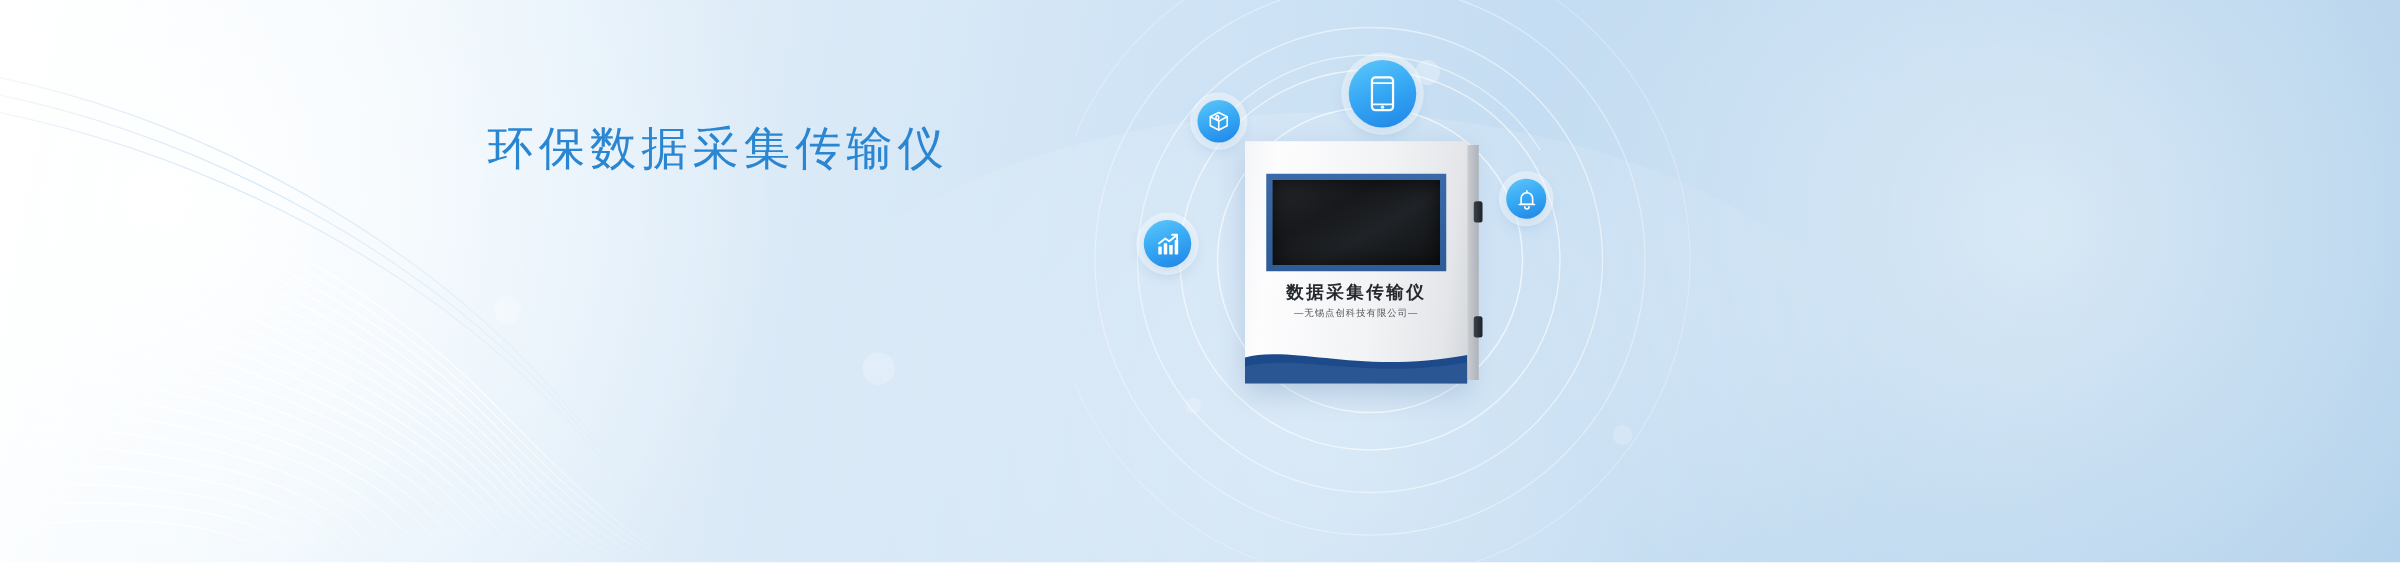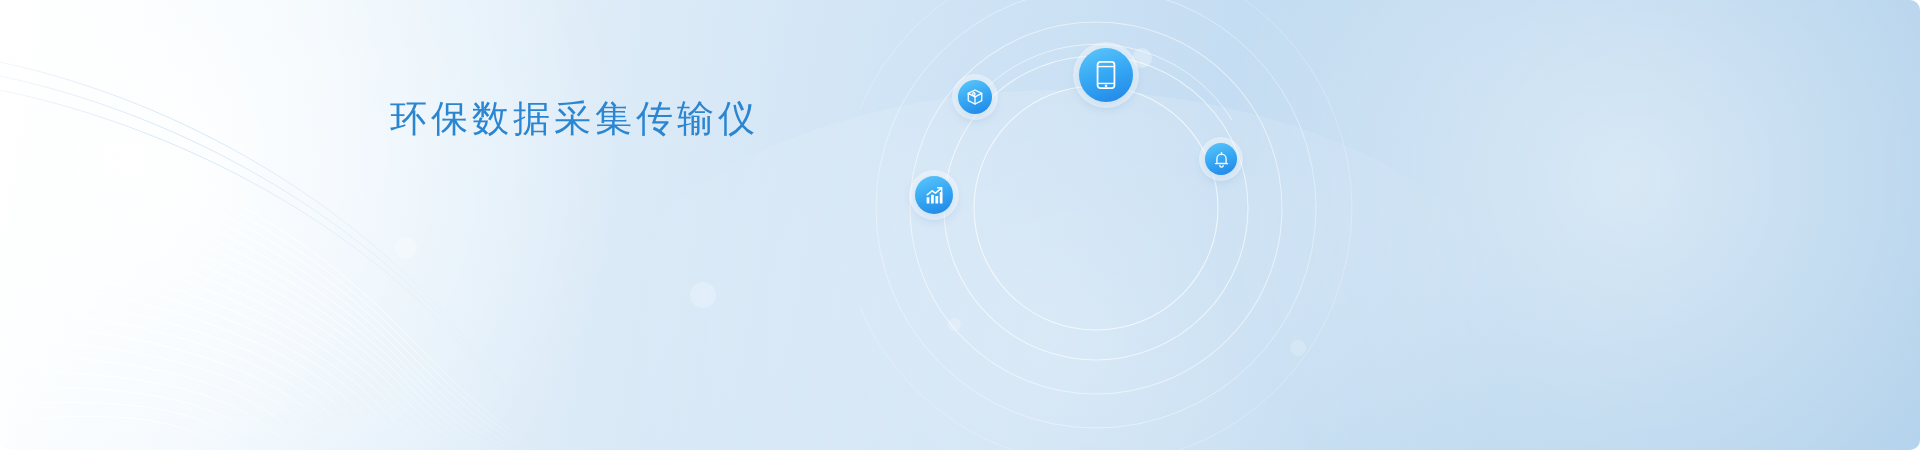--- a/index.html
+++ b/index.html
@@ -12,21 +12,20 @@
     background:linear-gradient(100deg,
         #ffffff 0%,
         #f4fafe 8%,
         #e6f2fb 20%,
         #dbeaf7 33%,
         #cfe3f5 48%,
         #c5ddf2 62%,
         #bcd8ef 76%,
         #b6d4ed 88%,
         #b3d2ec 100%);
-    border-radius:10px;
   }
 
   
   .wash{position:absolute;border-radius:50%;pointer-events:none;}
   .wash-a{left:-180px;top:-120px;width:900px;height:700px;
     background:radial-gradient(circle at 35% 40%,rgba(255,255,255,.95),rgba(255,255,255,0) 68%);}
   .wash-b{right:-160px;top:-200px;width:900px;height:760px;
     background:radial-gradient(circle at 50% 50%,rgba(255,255,255,.45),rgba(255,255,255,0) 70%);}
   .wash-c{left:560px;bottom:-260px;width:1000px;height:620px;
     background:radial-gradient(circle at 50% 40%,rgba(255,255,255,.30),rgba(255,255,255,0) 72%);}
@@ -207,15 +206,34 @@
 
     <div class="icon-badge" style="left:345px;top:143px;width:32px;height:32px;">
       <svg width="17" height="17" viewBox="0 0 24 24" fill="none" stroke="#ffffff" stroke-width="1.8" stroke-linecap="round" stroke-linejoin="round">
         <path d="M5.5 17.5V11a6.5 6.5 0 0 1 13 0v6.5z"></path>
         <line x1="3.4" y1="17.8" x2="20.6" y2="17.8"></line>
         <line x1="12" y1="4.2" x2="12" y2="2.2"></line>
         <path d="M9.6 20.4a2.4 2.4 0 0 0 4.8 0"></path>
       </svg>
     </div>
 
+    <div id="device">
+      <div class="cab-body"></div>
+      <div class="cab-side"></div>
+      <div class="hinge" style="top:48px;"></div>
+      <div class="hinge" style="top:140px;"></div>
+
+      <div class="screen-frame"></div>
+      <div class="screen"></div>
+
+      <div class="dev-name">数据采集传输仪</div>
+      <div class="dev-company">—无锡点创科技有限公司—</div>
+
+      <div class="cab-wave">
+        <svg width="178" height="34" viewBox="0 0 178 34" preserveAspectRatio="none">
+          <path d="M0,13 C40,3 92,27 178,11 L178,34 L0,34 Z" fill="#1c4a8a"></path>
+          <path d="M0,20 C46,10 96,31 178,17 L178,34 L0,34 Z" fill="#2f5b97" opacity=".75"></path>
+        </svg>
+      </div>
+    </div>
 
   </div>
 </div>
 
 </body></html>

